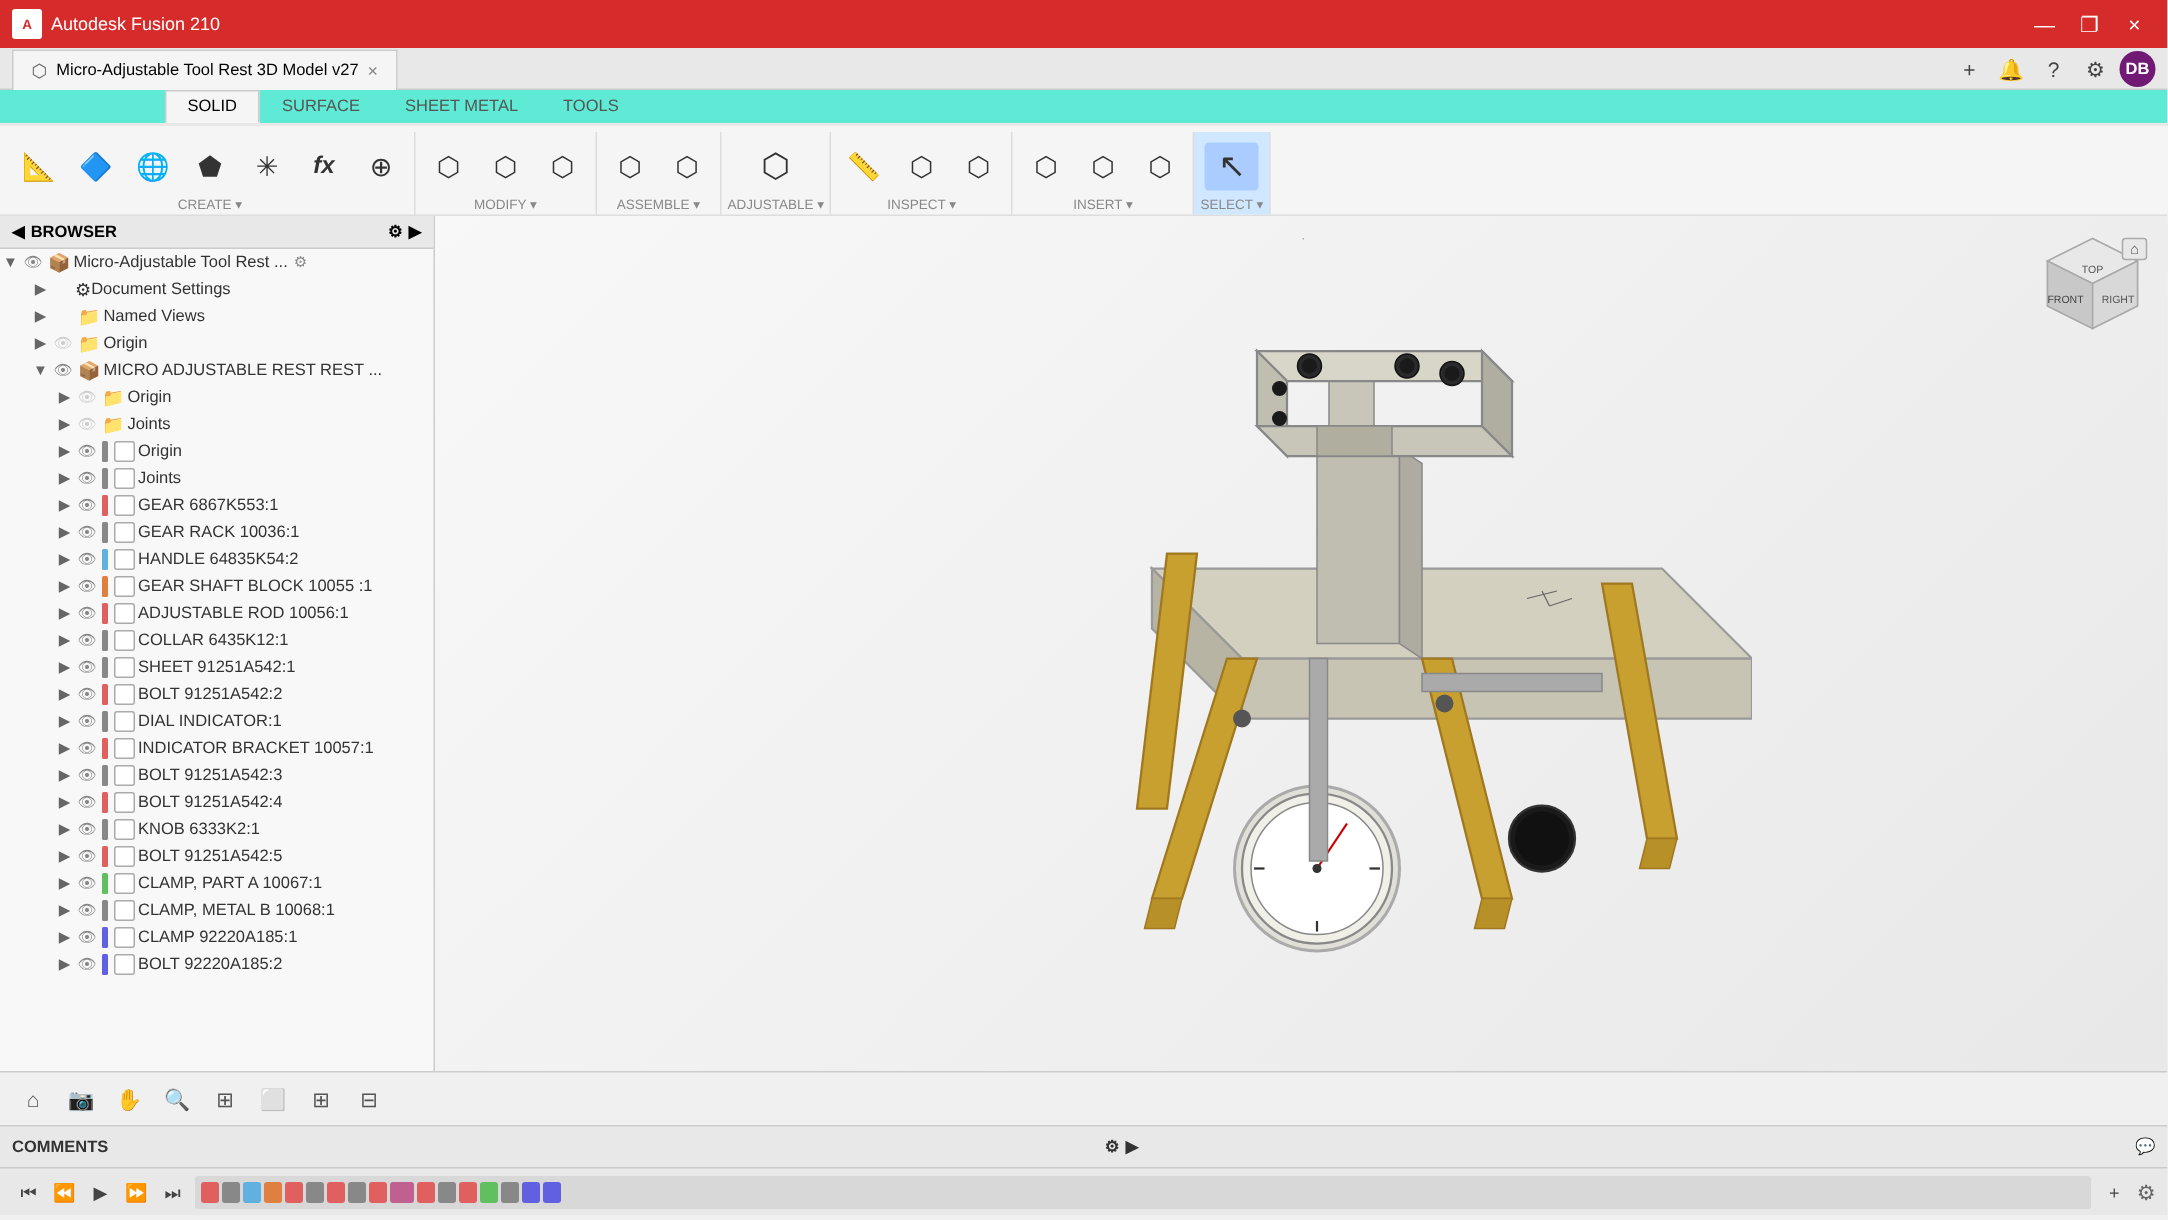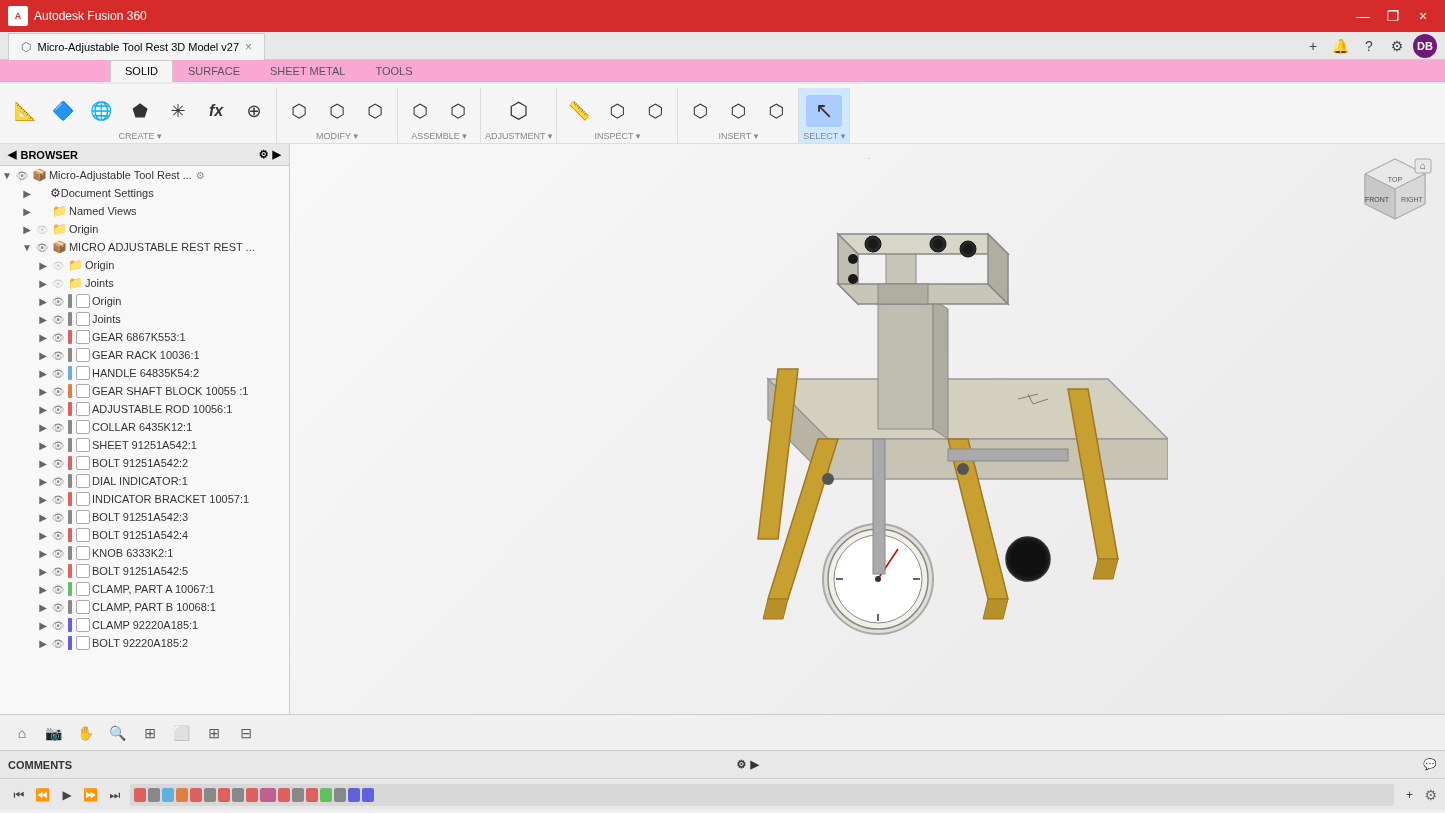--- a/index.html
+++ b/index.html
@@ -54,21 +54,21 @@
       font-size: 12px;
       font-weight: 500;
       border-radius: 3px;
       margin: 4px;
       display: flex; align-items: center; gap: 4px;
     }
 
     
     #ribbon-tabs {
       display: flex;
-      background: #f9a8d4;
+      background: #5eead4;
       border-bottom: 2px solid #e8e8e8;
       padding: 0 0 0 110px;
       height: 24px;
     }
     .ribbon-tab {
       padding: 4px 14px;
       cursor: pointer;
       font-size: 11px;
       color: #555;
       border: 1px solid transparent;
@@ -244,21 +244,21 @@
       padding-top: 2px;
     }
   </style>
 </head>
 <body>
 
 <div id="titlebar">
   <div class="app-icon">
     <span>A</span>
   </div>
-  <span>Autodesk Fusion 360</span>
+  <span>Autodesk Fusion 210</span>
   <div class="title-text">
     
   </div>
   <div class="win-controls">
     <div class="win-btn">—</div>
     <div class="win-btn">❐</div>
     <div class="win-btn close">×</div>
   </div>
 </div>
 
@@ -344,21 +344,21 @@
         </div>
         <div class="ribbon-section-label">ASSEMBLE ▾</div>
       </div>
 
       <div class="ribbon-section">
         <div class="ribbon-section-btns">
           <div class="toolbar-btn">
             <span class="btn-icon" style="font-size:22px;">⬡</span>
           </div>
         </div>
-        <div class="ribbon-section-label">ADJUSTMENT ▾</div>
+        <div class="ribbon-section-label">ADJUSTABLE ▾</div>
       </div>
 
       <div class="ribbon-section">
         <div class="ribbon-section-btns">
           <div class="toolbar-btn">
             <span class="btn-icon">📏</span>
           </div>
           <div class="toolbar-btn">
             <span class="btn-icon">⬡</span>
           </div>
@@ -575,21 +575,21 @@
             <span class="tree-eye" style="font-size: 10px;">👁</span>
             <div class="tree-color-bar" style="background: rgb(96, 192, 96);"></div>
             <div class="tree-checkbox"></div>
             <span class="tree-label"> CLAMP, PART A 10067:1</span>
           </div>
           <div class="tree-item" style="padding-left: 36px;">
             <span class="tree-toggle">▶</span>
             <span class="tree-eye" style="font-size: 10px;">👁</span>
             <div class="tree-color-bar" style="background: rgb(136, 136, 136);"></div>
             <div class="tree-checkbox"></div>
-            <span class="tree-label"> CLAMP, PART B 10068:1</span>
+            <span class="tree-label"> CLAMP, METAL B 10068:1</span>
           </div>
           <div class="tree-item" style="padding-left: 36px;">
             <span class="tree-toggle">▶</span>
             <span class="tree-eye" style="font-size: 10px;">👁</span>
             <div class="tree-color-bar" style="background: rgb(96, 96, 224);"></div>
             <div class="tree-checkbox"></div>
             <span class="tree-label"> CLAMP 92220A185:1</span>
           </div>
           <div class="tree-item" style="padding-left: 36px;">
             <span class="tree-toggle">▶</span>

